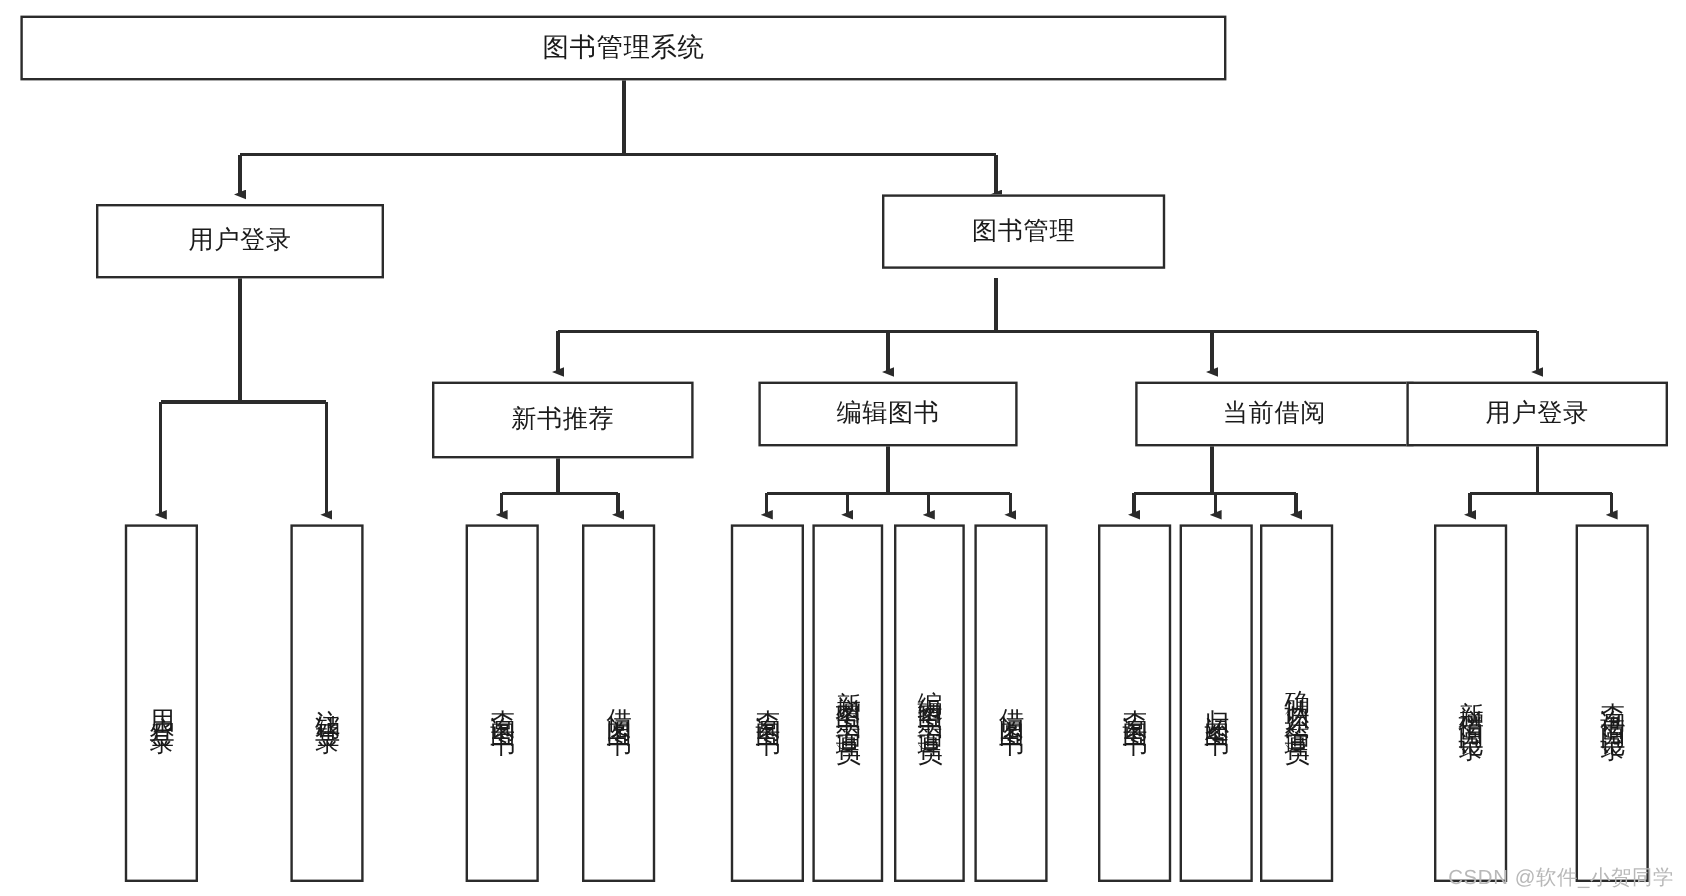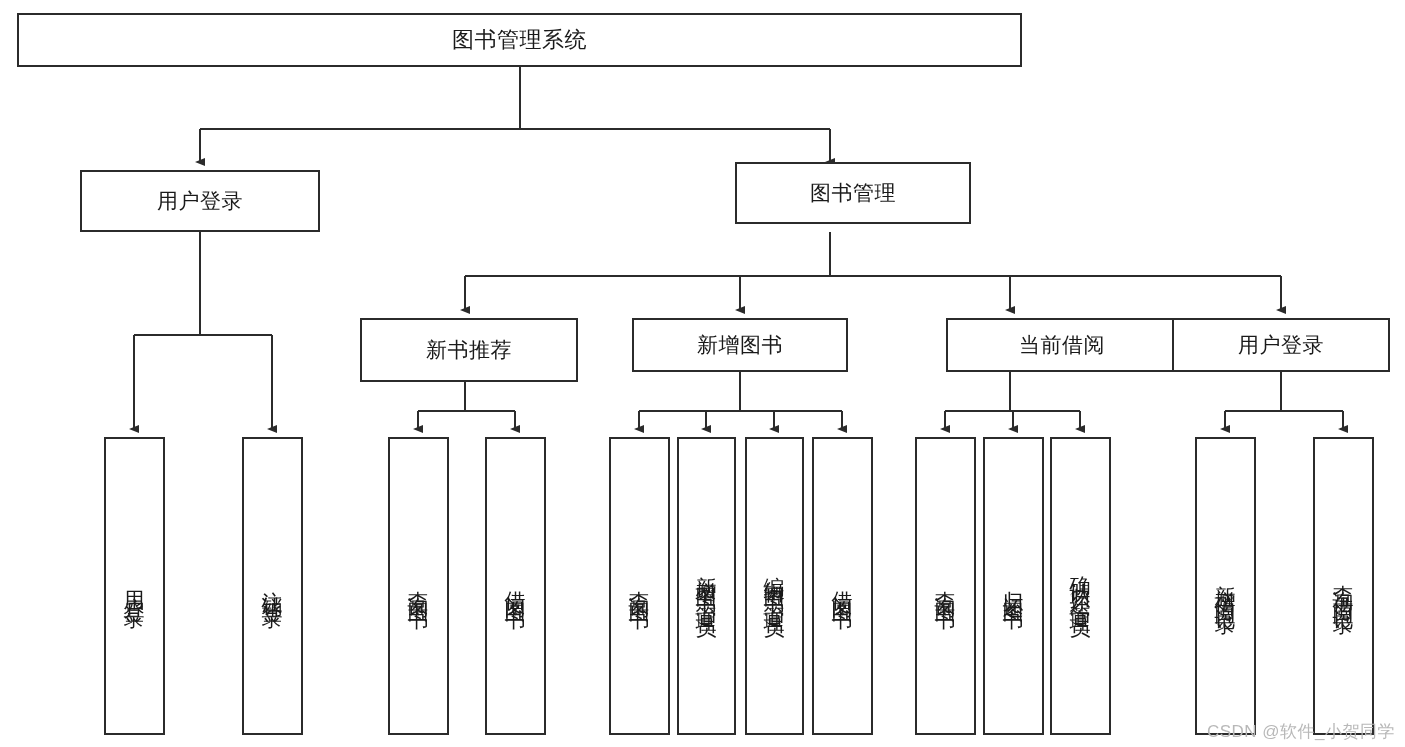--- a/index.html
+++ b/index.html
@@ -136,21 +136,21 @@
     <span>用户登录</span>
   </div>
   <div class="node horiz" style="left:712px; top:162px; width:236px; height:62px;margin-left:23px;">
     <span>图书管理</span>
   </div>
 
   <div class="node horiz" style="left:360px; top:318px; width:218px; height:64px;">
     <span>新书推荐</span>
   </div>
   <div class="node horiz" style="left:632px; top:318px; width:216px; height:54px;">
-    <span>新增图书</span>
+    <span>编辑图书</span>
   </div>
   <div class="node horiz" style="left:902px; top:318px; width:232px; height:54px;margin-left:44px;">
     <span>当前借阅</span>
   </div>
   <div class="node horiz" style="left:1172px; top:318px; width:218px; height:54px;">
     <span>用户登录</span>
   </div>
 
   <div class="node vert" style="left:104px; top:437px; width:61px; height:298px;">
     <span class="vtext">用户登录</span>

